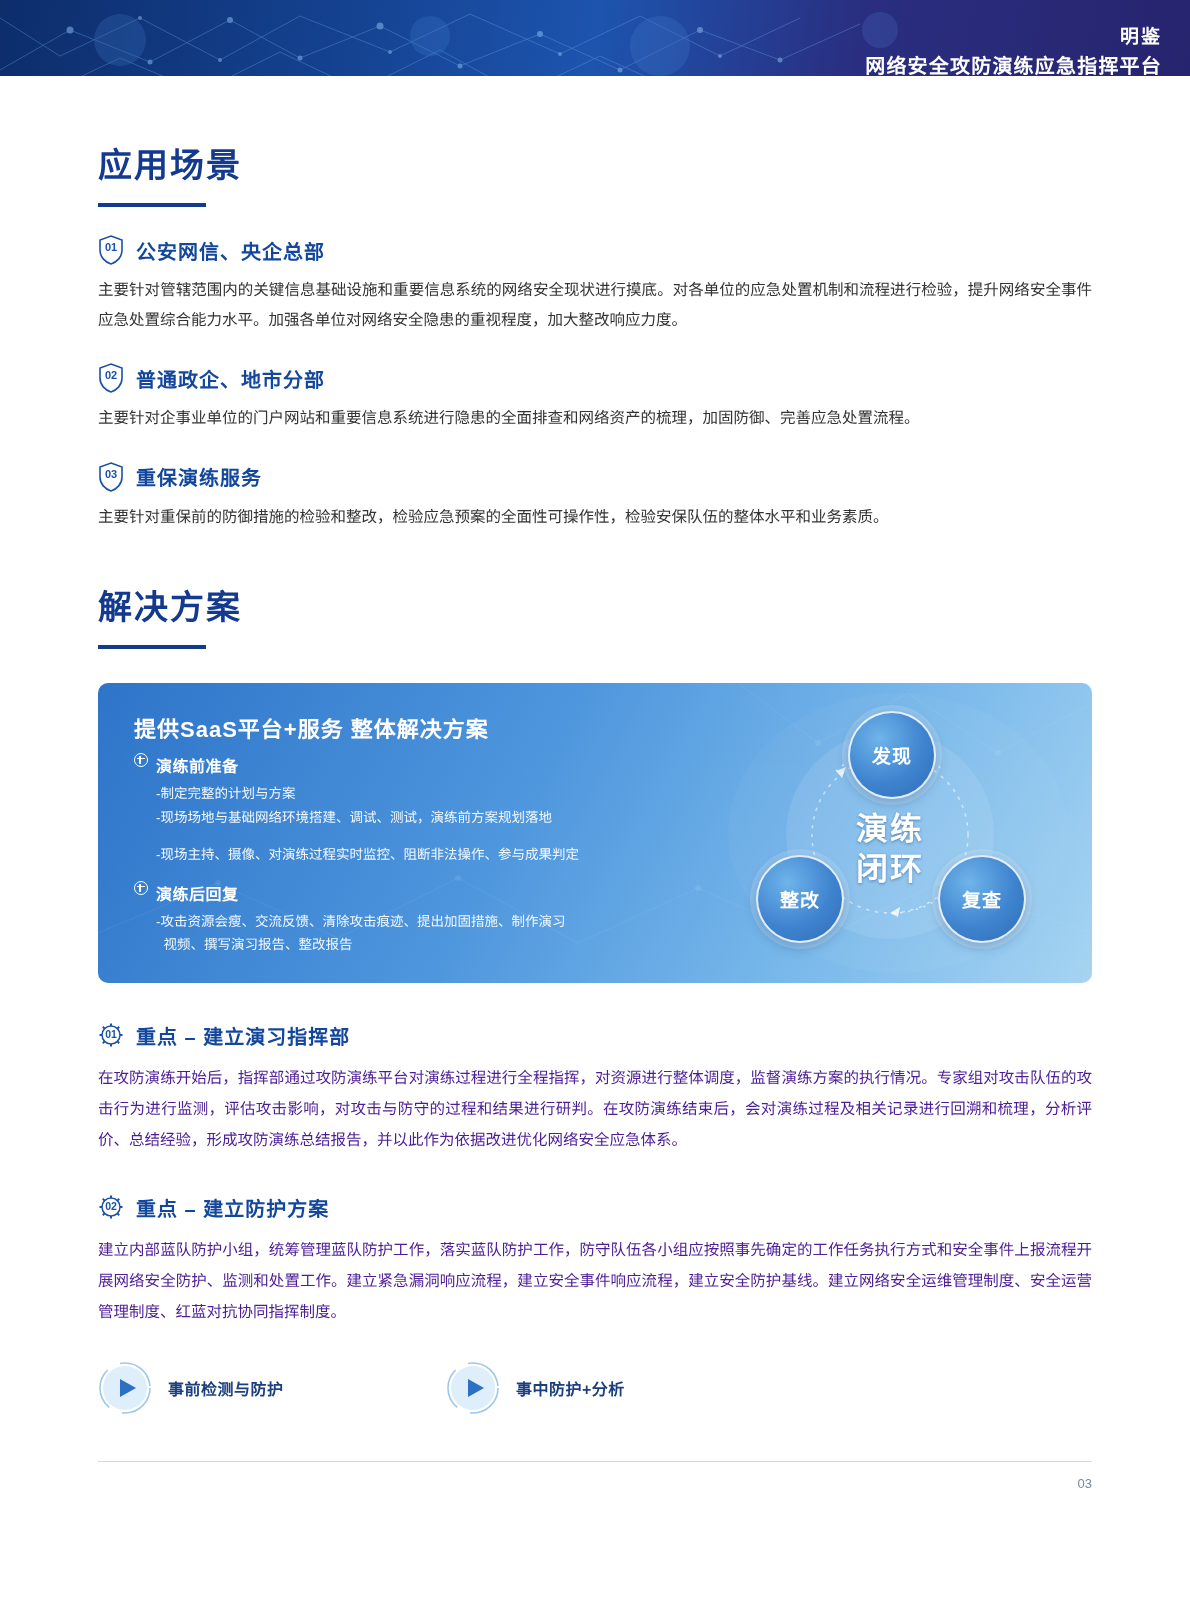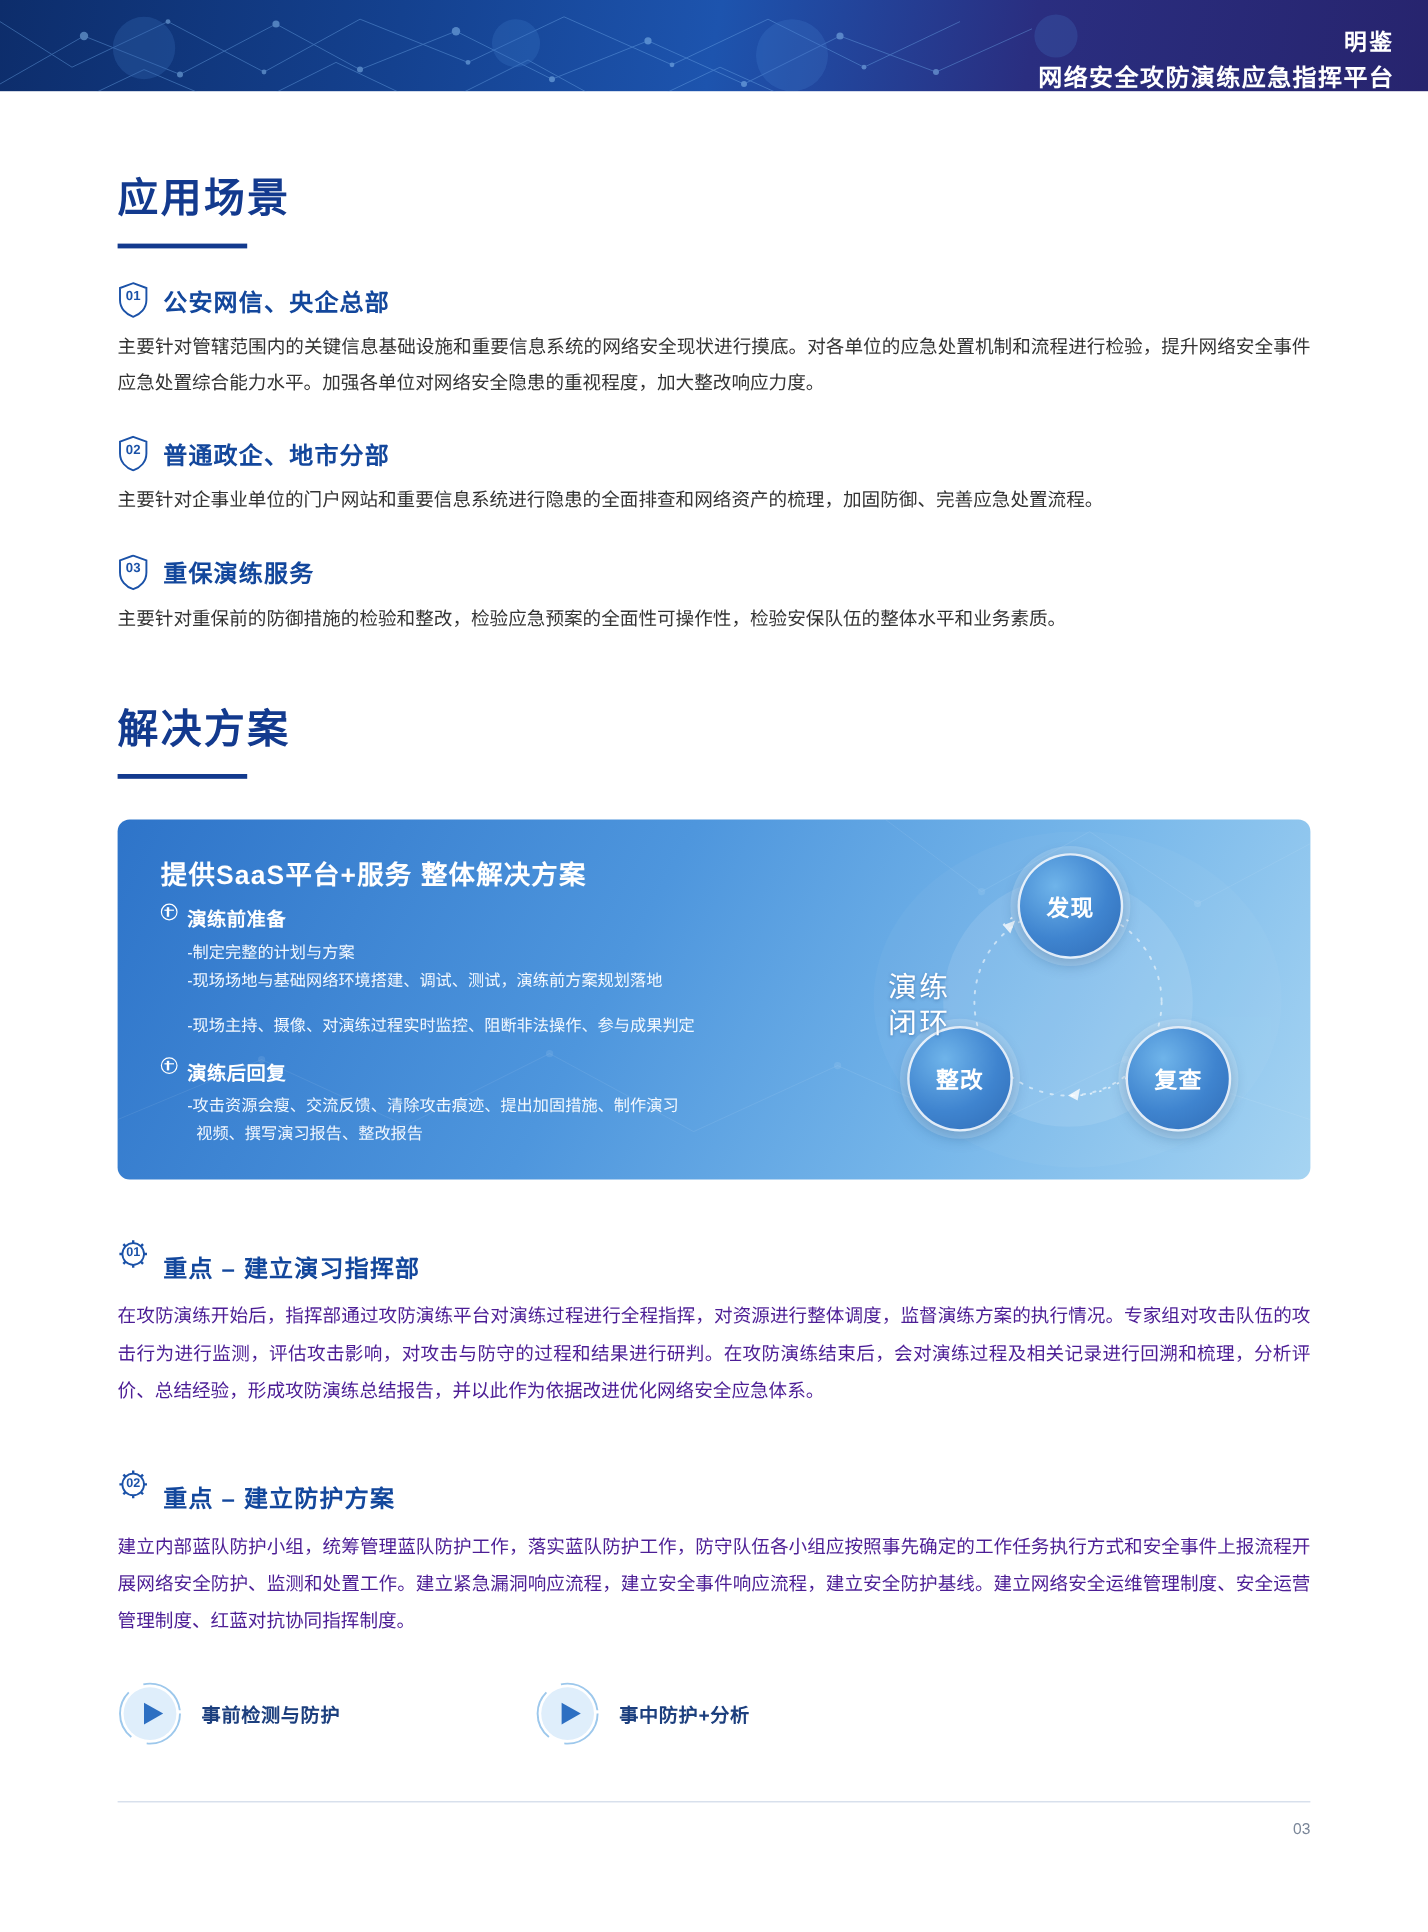--- a/index.html
+++ b/index.html
@@ -176,23 +176,23 @@
     position: absolute;
     right: 52px;
     top: 22px;
     width: 300px;
     height: 258px;
   }
   .diagram .center-text {
     position: absolute;
     left: 0; right: 0;
     top: 104px;
-    text-align: left;
-    font-size: 24px;
-    font-weight: normal;
+    text-align: center;
+    font-size: 32px;
+    font-weight: bold;
     line-height: 1.25;
     letter-spacing: 2px;
     text-shadow: 0 1px 3px rgba(10,50,110,.45);
   }
   .node {
     position: absolute;
     width: 84px;
     height: 84px;
     border-radius: 50%;
     background: radial-gradient(circle at 35% 30%, #6fb4ea 0%, #3f84cf 55%, #2f6cb6 100%);
@@ -230,21 +230,20 @@
     text-align: center;
     font-size: 10.5px;
     font-weight: bold;
     color: #1b52a8;
   }
   .focus-title {
     font-size: 20px;
     font-weight: bold;
     color: #13479c;
     letter-spacing: 1px;
-    margin-top: 20px;
   }
   .focus-body {
     font-size: 15.5px;
     line-height: 2.0;
     color: #4c1d95;
     margin-top: 12px;
     text-align: justify;
   }
 
   

